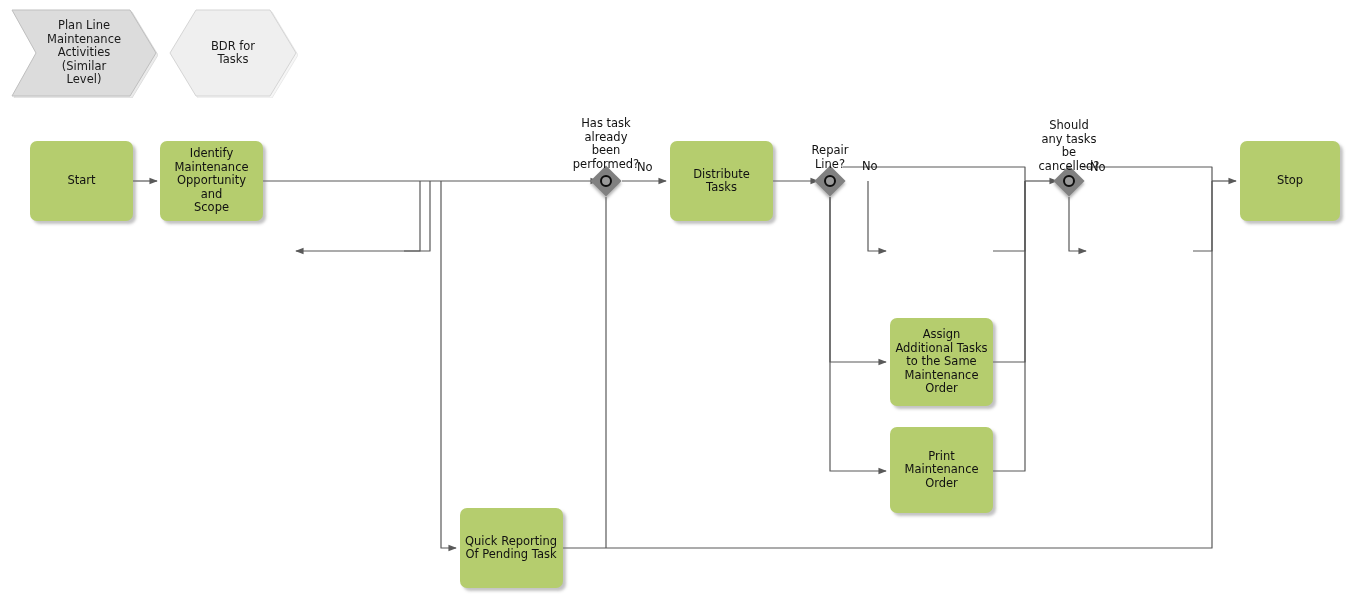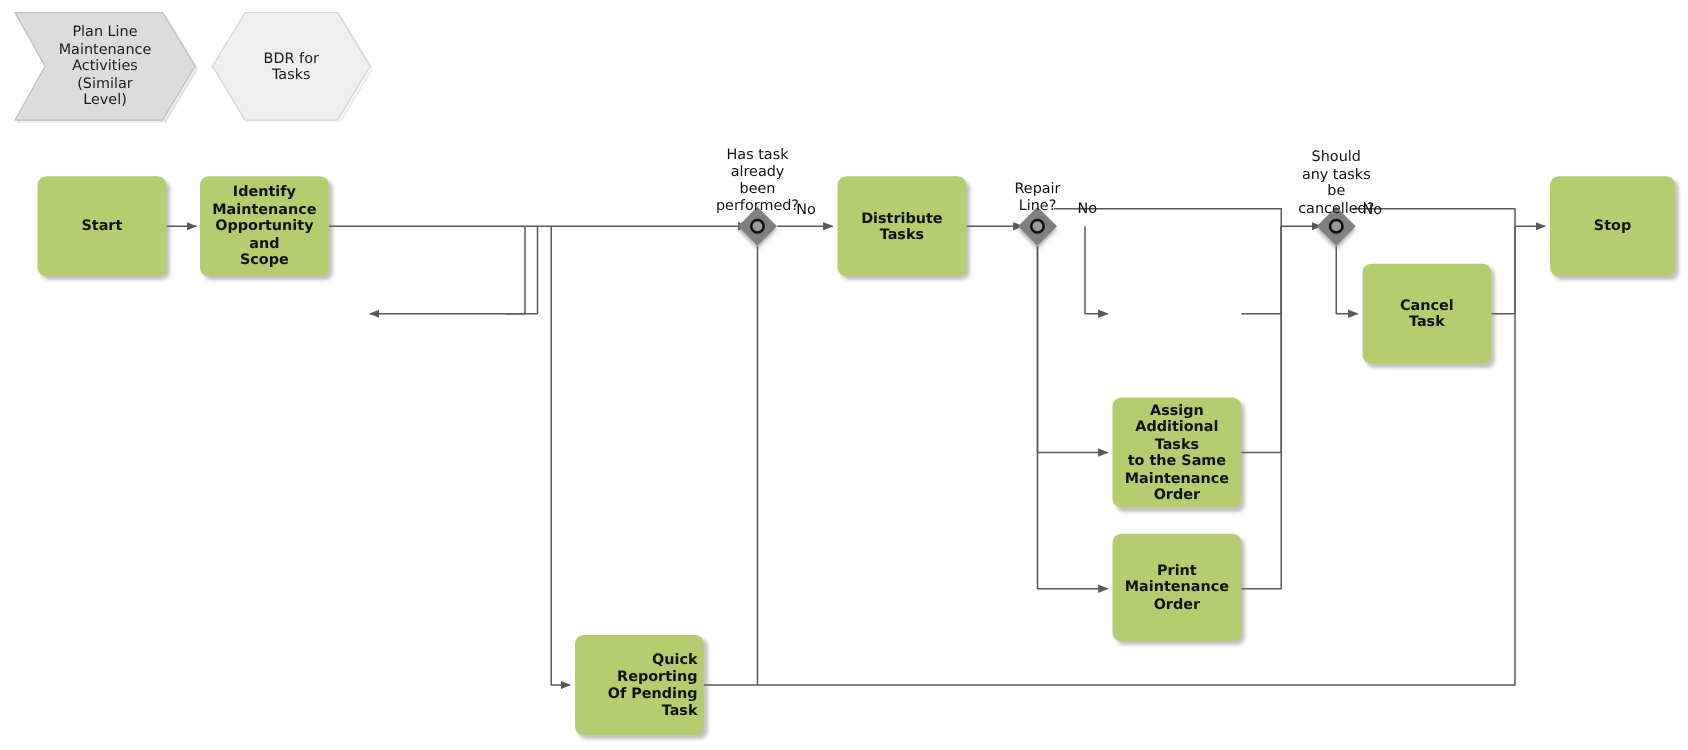--- a/index.html
+++ b/index.html
@@ -53,25 +53,24 @@
     box-shadow: 3px 3px 3px rgba(120,120,120,0.45);
     display: flex;
     align-items: center;
     justify-content: center;
     text-align: center;
     font-size: 11.5px;
     line-height: 13.5px;
     color: #111111;
     white-space: pre-line;
     z-index: 3;
-    font-weight: bold;
   }
   .task.left-align {
     justify-content: flex-start;
-    text-align: right;
+    text-align: center;
   }
   .task .task-label { padding: 0 5px; }
 
   
   .gateway {
     position: absolute;
     width: 30px; height: 30px;
     z-index: 4;
   }
   .gateway .diamond {
@@ -221,24 +220,20 @@
 Maintenance
 Order</span>
   </div>
 
   <div class="task" style="left:890px; top:427px; width:103px; height:86px;">
     <span class="task-label">Print
 Maintenance
 Order</span>
   </div>
 
-  <div class="task" style="left:1090px; top:211px; width:103px; height:80px;">
-    <span class="task-label">Cancel
-Task</span>
-  </div>
 
   <div class="task" style="left:1240px; top:141px; width:100px; height:80px;">
     <span class="task-label">Stop</span>
   </div>
 
   <div class="gateway" style="left:591px; top:166px;">
     <div class="diamond"></div>
     <div class="ring"></div>
   </div>
   <div class="glabel" style="left:538px; top:117px; width:136px;">Has task

